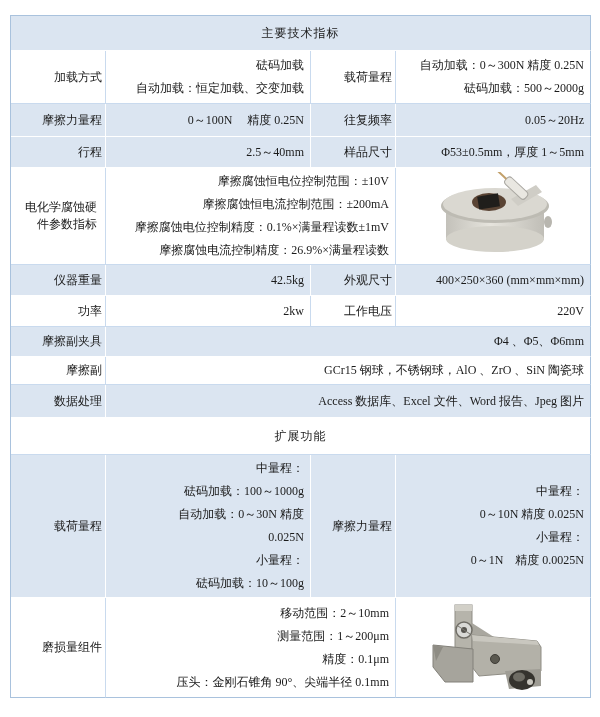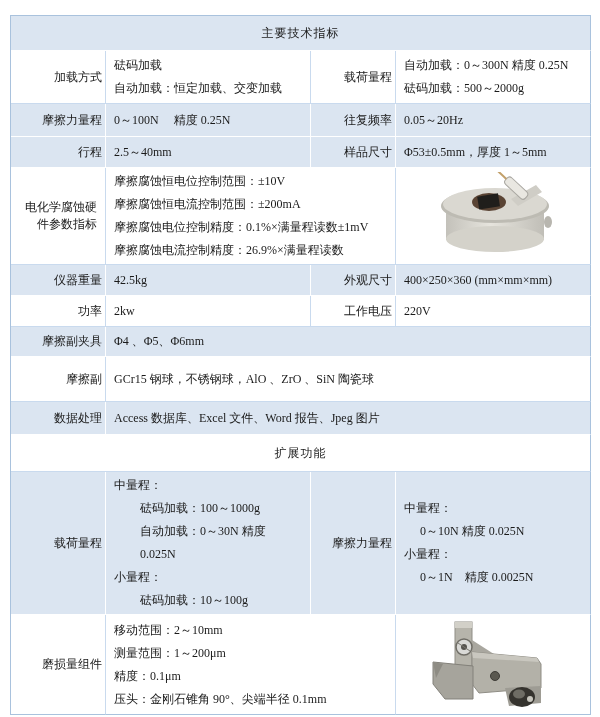--- a/index.html
+++ b/index.html
@@ -21,21 +21,21 @@
   tr.band td{background:#dbe5f1;border-color:#ffffff;}
   tr.plain td{background:#ffffff;border-color:#c9daee;}
   td.lastcol{border-right-color:#a9c2dd !important;}
   tr.lastrow td{border-bottom-color:#a9c2dd !important;}
   .section-title{
     text-align:center;font-size:12px;letter-spacing:1px;
     padding:6px 0 !important;
   }
   .lbl{text-align:right;padding:2px 3px !important;}
   .lbl .narrow{max-width:78px;margin:0 auto;}
-  .val{padding:2px 6px 2px 8px !important;}
+  .val{padding:2px 6px 2px 8px !important;text-align:right;}
   .ln{line-height:23px;white-space:pre-wrap;}
   .ln.ind{padding-left:26px;}
   .ln.ind2{padding-left:16px;}
   .photo-cell{text-align:center;background:#ffffff;}
   tr.plain td.photo-cell{background:#ffffff;}
   svg{display:block;margin:0 auto;}
 </style>
 </head>
 <body>
 
@@ -144,21 +144,21 @@
     <td class="val lastcol">
           <div class="ln">220V</div>
         </td>
   </tr>
 
   <tr class="band" style="height:30px">
     <td class="lbl">摩擦副夹具</td>
     <td class="val lastcol" colspan="3">Φ4 、Φ5、Φ6mm</td>
   </tr>
 
-  <tr class="plain" style="height:45px">
+  <tr class="plain" style="height:28px">
     <td class="lbl">摩擦副</td>
     <td class="val lastcol" colspan="3">GCr15 钢球，不锈钢球，AlO 、ZrO 、SiN 陶瓷球</td>
   </tr>
 
   <tr class="band" style="height:33px">
     <td class="lbl">数据处理</td>
     <td class="val lastcol" colspan="3">Access 数据库、Excel 文件、Word 报告、Jpeg 图片</td>
   </tr>
 
   <tr class="plain" style="height:37px">

